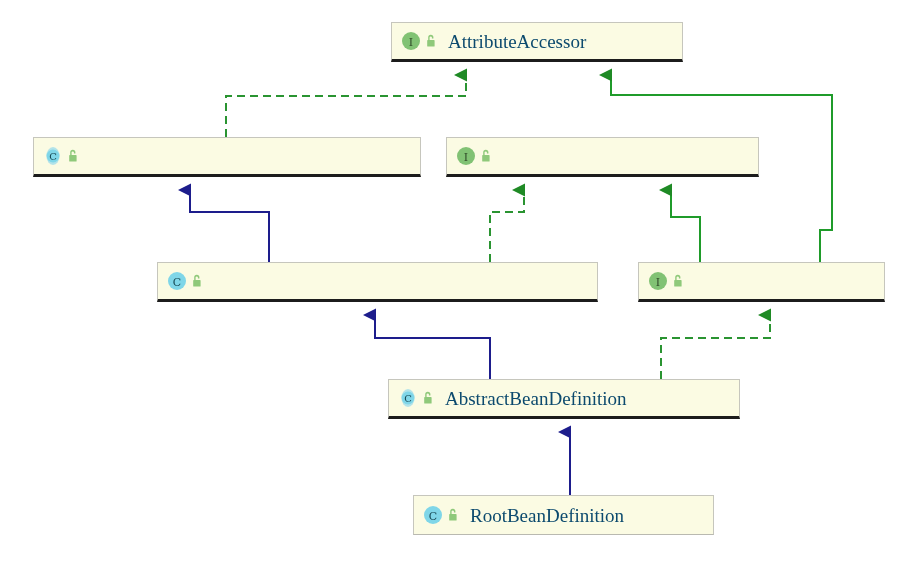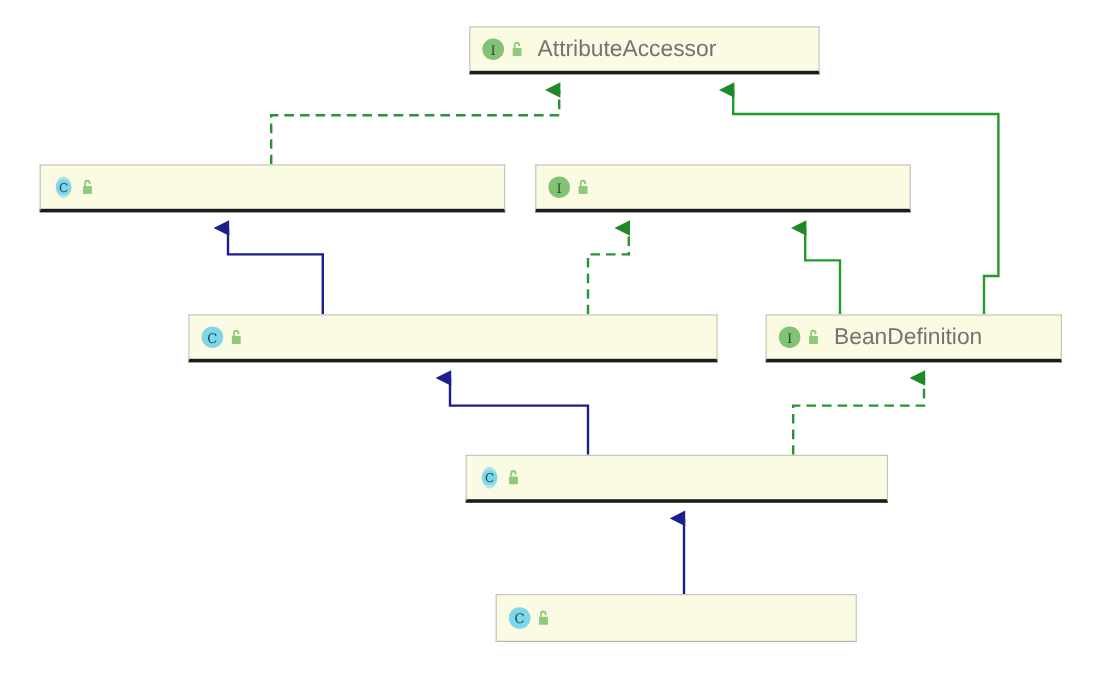--- a/index.html
+++ b/index.html
@@ -37,24 +37,24 @@
     display: flex;
     align-items: center;
     padding: 0 11px 0 9px;
     white-space: nowrap;
     box-shadow: 0 0 0 0 transparent;
   }
   .uml-node.has-subtypes {
     border-bottom: 3px solid #1c1c1c;
   }
   .node-label {
-    font-family: Liberation Sans, sans-serif;
+    font-family: Liberation Serif, serif;
     font-size: 19px;
     line-height: 19px;
-    color: #737373;
+    color: #0c4a6e;
     letter-spacing: 0px;
   }
   .icon-group {
     display: flex;
     align-items: center;
     margin-right: 9px;
     flex: 0 0 auto;
   }
   .kind-icon {
     position: relative;
@@ -186,53 +186,54 @@
         </svg>
       </span>
       <span class="lock-icon">
         <svg viewBox="0 0 15 16" width="15" height="16">
           <path d="M4.2,7 L4.2,4.3 A2.6,2.6 0 0 1 9.4,4.3 L9.4,5.4 L7.9,5.4 L7.9,4.3
                    A1.2,1.2 0 0 0 5.6,4.3 L5.6,7 Z" fill="#8fc97a"></path>
           <rect x="3.2" y="7" width="7.4" height="6.6" rx="0.7" fill="#8fc97a"></rect>
         </svg>
       </span>
     </span>
-    <span class="node-label">BeanDefinition</span>
   </div>
 
   <div class="uml-node has-subtypes" style="left:388px; top:379px; width:352px; height:40px;">
     <span class="icon-group">
       <span class="kind-icon">
         <svg viewBox="0 0 20 20" width="20" height="20">
           <ellipse cx="10" cy="10" rx="6.6" ry="9" fill="#9fdcea" opacity="0.78"></ellipse>
           <circle cx="10" cy="10" r="6.4" fill="#7fd6e8"></circle>
           <text x="10" y="14" text-anchor="middle" font-family="DejaVu Serif, serif" font-size="10" fill="#184a55">C</text>
         </svg>
       </span>
       <span class="lock-icon">
         <svg viewBox="0 0 15 16" width="15" height="16">
           <path d="M4.2,7 L4.2,4.3 A2.6,2.6 0 0 1 9.4,4.3 L9.4,5.4 L7.9,5.4 L7.9,4.3
                    A1.2,1.2 0 0 0 5.6,4.3 L5.6,7 Z" fill="#8fc97a"></path>
           <rect x="3.2" y="7" width="7.4" height="6.6" rx="0.7" fill="#8fc97a"></rect>
         </svg>
       </span>
     </span>
+    <span class="node-label">AbstractBeanDefinition</span>
   </div>
 
   <div class="uml-node" style="left:413px; top:495px; width:301px; height:40px;">
     <span class="icon-group">
       <span class="kind-icon">
         <svg viewBox="0 0 20 20" width="20" height="20">
           <circle cx="10" cy="10" r="9" fill="#7fd6e8"></circle>
           <text x="10" y="14.5" text-anchor="middle" font-family="DejaVu Serif, serif" font-size="11" fill="#184a55">C</text>
         </svg>
       </span>
       <span class="lock-icon">
         <svg viewBox="0 0 15 16" width="15" height="16">
           <path d="M4.2,7 L4.2,4.3 A2.6,2.6 0 0 1 9.4,4.3 L9.4,5.4 L7.9,5.4 L7.9,4.3
                    A1.2,1.2 0 0 0 5.6,4.3 L5.6,7 Z" fill="#8fc97a"></path>
           <rect x="3.2" y="7" width="7.4" height="6.6" rx="0.7" fill="#8fc97a"></rect>
         </svg>
       </span>
     </span>
+    <span class="node-label">RootBeanDefinition</span>
   </div>
 
 </div>
 
 </body></html>

